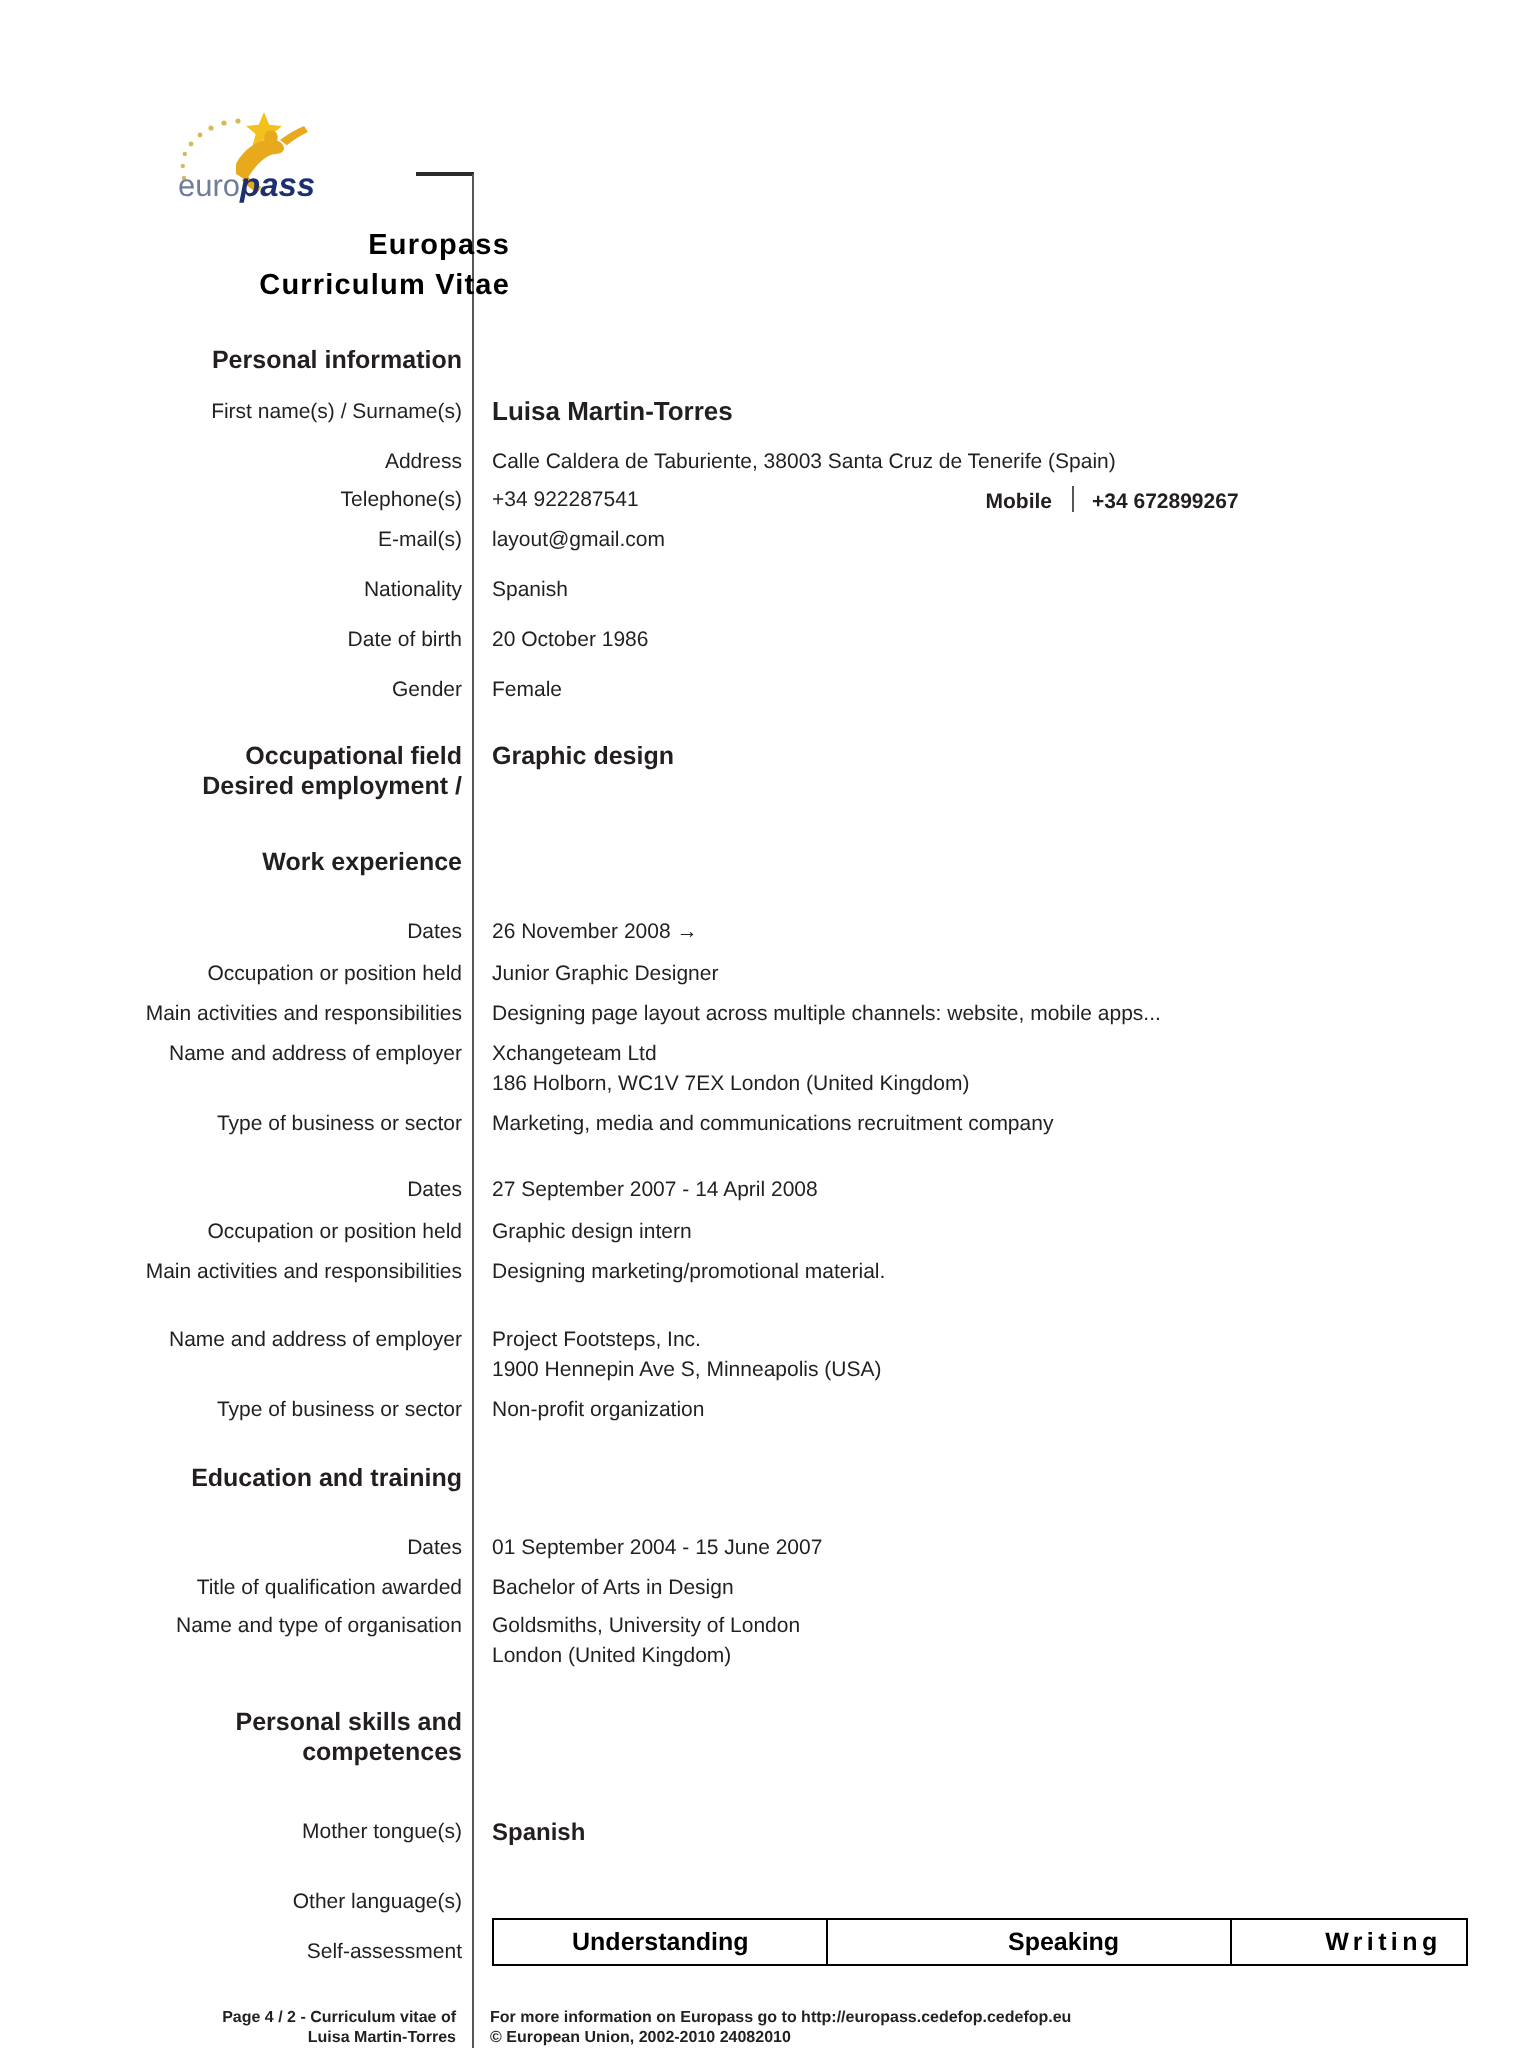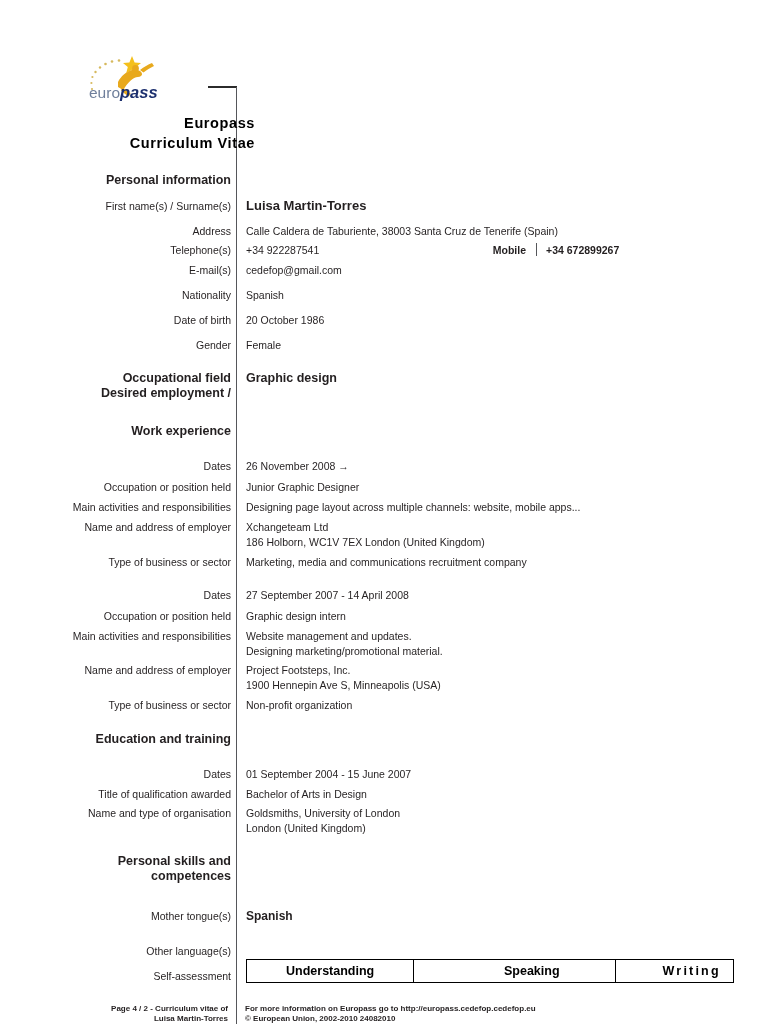--- a/index.html
+++ b/index.html
@@ -249,21 +249,21 @@
   <div class="row" style="top:243px;">
     <div class="lab">Telephone(s)</div>
     <div class="val">+34 922287541</div>
     <div class="mobile-group">
       <span class="mobile-lab">Mobile</span><span class="mobile-sep"></span><span class="mobile-val">+34 672899267</span>
     </div>
   </div>
 
   <div class="row" style="top:263px;">
     <div class="lab">E-mail(s)</div>
-    <div class="val">cedefop@gmail.com</div>
+    <div class="val">layout@gmail.com</div>
   </div>
 
   <div class="row" style="top:288px;">
     <div class="lab">Nationality</div>
     <div class="val">Spanish</div>
   </div>
 
   <div class="row" style="top:313px;">
     <div class="lab">Date of birth</div>
     <div class="val">20 October 1986</div>
@@ -314,21 +314,20 @@
     <div class="lab">Dates</div>
     <div class="val">27 September 2007 - 14 April 2008</div>
   </div>
   <div class="row" style="top:609px;">
     <div class="lab">Occupation or position held</div>
     <div class="val">Graphic design intern</div>
   </div>
   <div class="row" style="top:629px;">
     <div class="lab">Main activities and responsibilities</div>
     <div class="val">
-      <div>Website management and updates.</div>
       <div>Designing marketing/promotional material.</div>
     </div>
   </div>
   <div class="row" style="top:663px;">
     <div class="lab">Name and address of employer</div>
     <div class="val">
       <div>Project Footsteps, Inc.</div>
       <div>1900 Hennepin Ave S, Minneapolis (USA)</div>
     </div>
   </div>

